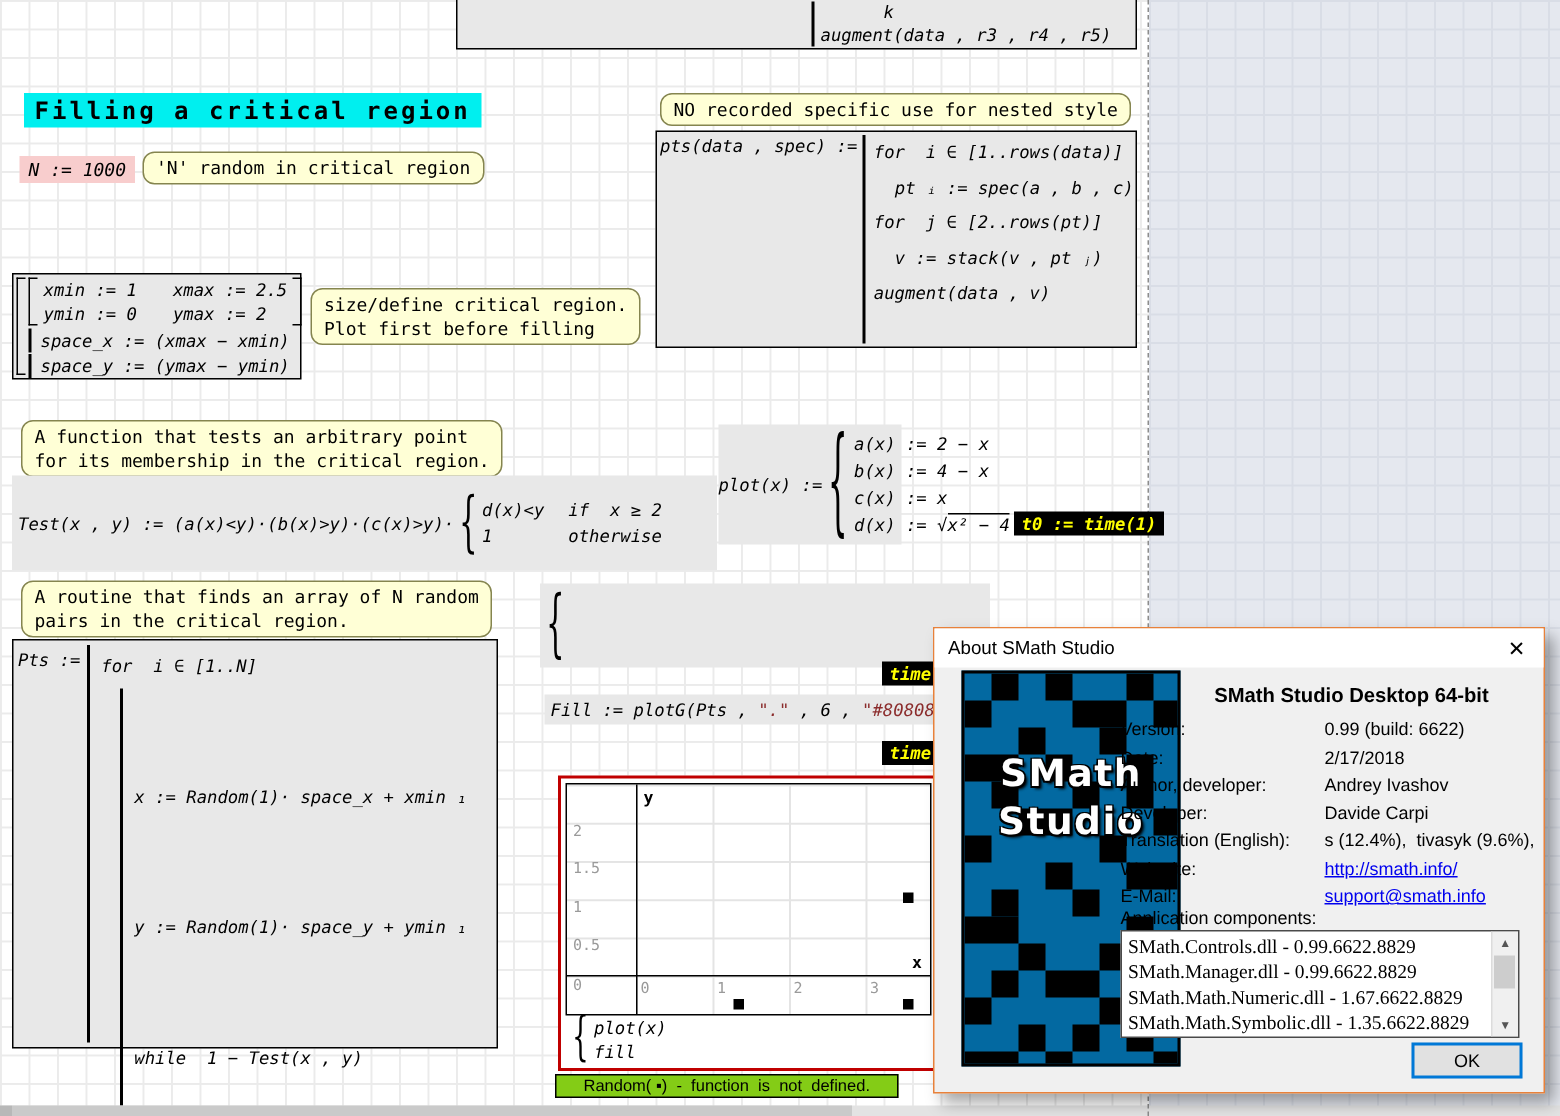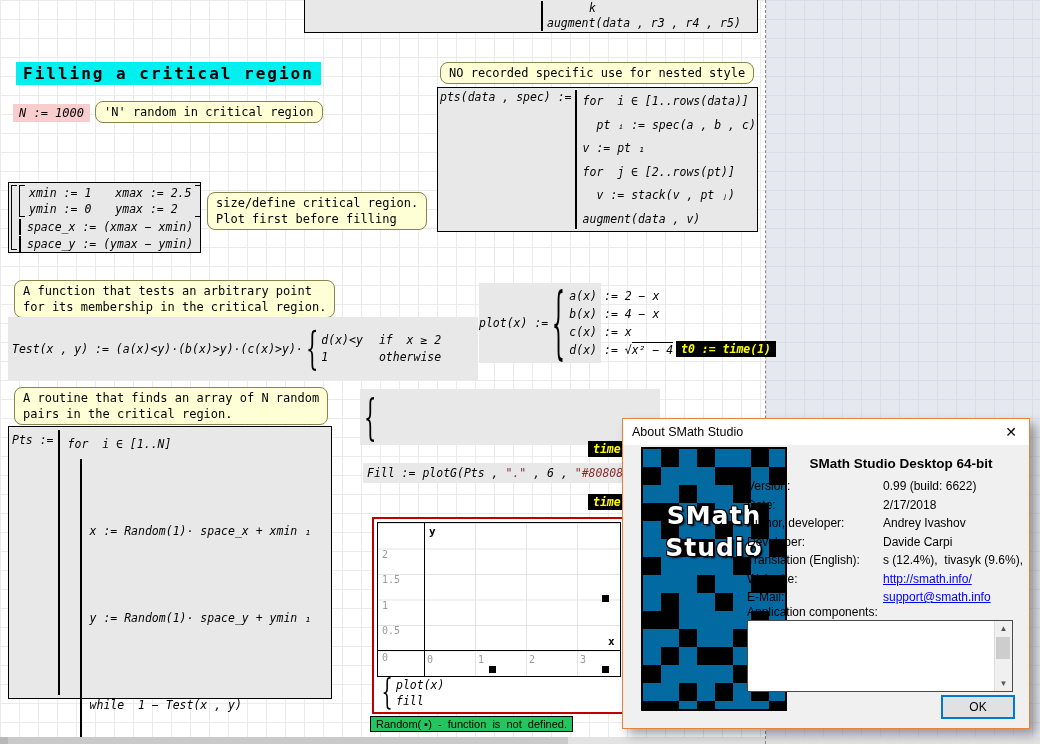--- a/index.html
+++ b/index.html
@@ -106,22 +106,22 @@
       #fff;}
   .yaxis{position:absolute;left:46px;top:0;width:1px;height:100%;background:#000}
   .xaxis{position:absolute;left:0;top:127px;width:100%;height:1px;background:#000}
   .tick{position:absolute;font-family:"DejaVu Sans Mono",monospace;font-size:10px;color:#9a9a9a;white-space:pre}
   .axlab{position:absolute;font-family:"DejaVu Sans Mono",monospace;font-weight:bold;font-size:11px;color:#000}
   .marker{position:absolute;width:7px;height:7px;background:#000}
   .plot-legend{position:absolute;left:6px;top:158px;display:flex;align-items:center}
   .plot-legend .brace{font-size:22px;transform:scale(.8,1.6);margin-right:2px}
   .plot-legend .lines{line-height:16px}
 
-  .error-note{left:370px;top:716px;background:#22c55e;border:1px solid #000;
-    font-family:"Liberation Sans",sans-serif;font-size:11px;padding:1px 5px;white-space:pre;z-index:2}
+  .error-note{left:370px;top:716px;background:#84cc16;border:1px solid #000;
+    font-family:"Liberation Sans",sans-serif;font-size:11px;padding:1px 18px;white-space:pre;z-index:2}
 
   
   .hscroll{left:0;top:737px;width:1040px;height:7px;background:#e3e3e3}
   .hscroll .thumb{position:absolute;left:8px;top:0;width:560px;height:7px;background:#cacaca}
   .hscroll .corner{position:absolute;left:0;top:0;width:8px;height:7px;background:#b8b8b8}
 
   
   .dialog{left:622px;top:418px;width:408px;height:311px;background:#f0f0f0;
     border:1px solid #e8813a;box-shadow:6px 6px 10px rgba(0,0,0,.35);z-index:30;box-sizing:border-box}
   .dlg-titlebar{position:absolute;left:0;top:0;width:100%;height:26px;background:#fff}
@@ -175,21 +175,20 @@
 <div class="abs n-def formula">N := 1000</div>
 <div class="abs note note-n">'N' random in critical region</div>
 
 <div class="abs note note-nested">NO recorded specific use for nested style</div>
 <div class="abs pts-block gray bordered">
   <div class="head formula">pts(data , spec) :=</div>
   <div class="vbar"></div>
   <div class="lines formula" style="margin-left:6px">
     <div>for  i ∈ [1..rows(data)]</div>
     <div class="ind">pt ᵢ := spec(a , b , c)</div>
-    <div>v := pt ₁</div>
     <div>for  j ∈ [2..rows(pt)]</div>
     <div class="ind">v := stack(v , pt ⱼ)</div>
     <div>augment(data , v)</div>
   </div>
 </div>
 
 <div class="abs region-block gray bordered">
   <div class="sqbr-l"></div>
   <div class="inner formula">
     <div class="matrix">
@@ -376,20 +375,26 @@
         <span class="lab">Web-site:</span>
         <span class="val link">http://smath.info/</span>
       </div>
     <div class="dlg-row">
         <span class="lab">E-Mail:</span>
         <span class="val link">support@smath.info</span>
       </div>
   </div>
   <div class="dlg-complabel">Application components:</div>
   <div class="listbox">
+    <div class="rows">
+      <div>SMath.Controls.dll - 0.99.6622.8829</div>
+      <div>SMath.Manager.dll - 0.99.6622.8829</div>
+      <div>SMath.Math.Numeric.dll - 1.67.6622.8829</div>
+      <div>SMath.Math.Symbolic.dll - 1.35.6622.8829</div>
+    </div>
     <div class="vscroll">
       <div class="arr up">▲</div>
       <div class="vthumb"></div>
       <div class="arr down">▼</div>
     </div>
   </div>
   <div class="ok-btn">OK</div>
 </div>
 
 </body></html>

